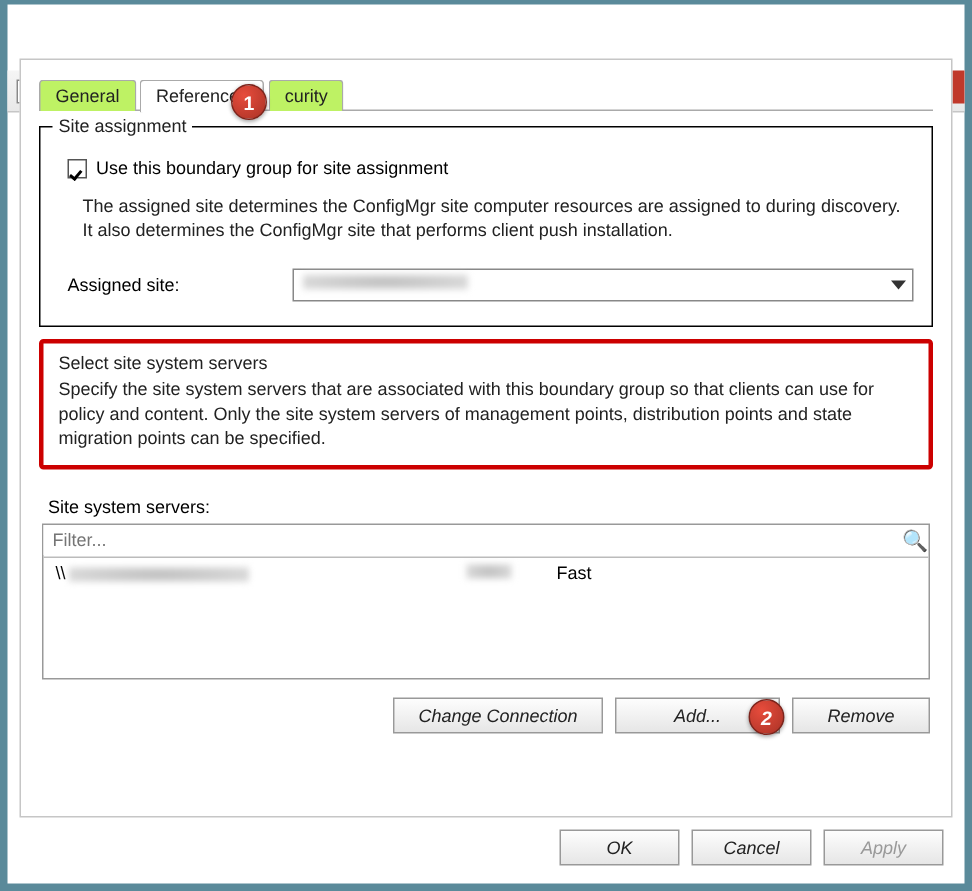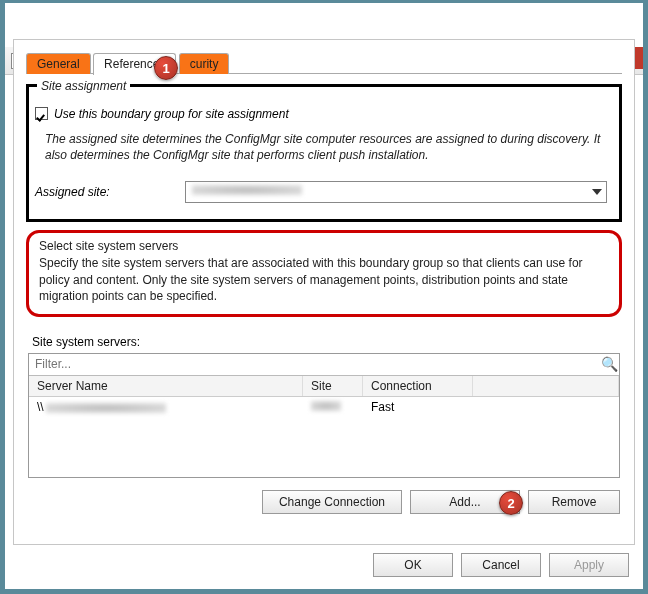--- a/index.html
+++ b/index.html
@@ -68,50 +68,49 @@
     position:absolute;
     left:12px; top:12px; right:12px;
     height:22px;
     border-bottom:1px solid #aaa;
   }
   .tab {
     display:inline-block;
     padding: 3px 10px 3px 10px;
     border:1px solid #aaa;
     border-bottom:none;
-    background:#f97316;
+    background:#bef264;
     position:relative;
     top:1px;
     color:#222;
     border-radius:3px 3px 0 0;
     margin-right:-1px;
   }
   .tab.active {
     background:#fff;
     z-index:2;
     padding-bottom:4px;
   }
   .tab.secu { }
   .panel {
     position:absolute;
     left:12px; right:12px; top:34px; bottom:8px;
   }
   .groupbox {
     position:relative;
-    border:3px solid #000000;
+    border:1px solid #000000;
     margin: 10px 0 8px 0;
-    padding: 20px 12px 12px 0;
-    font-style: italic;
+    padding: 20px 12px 12px 12px;
   }
   .groupbox .legend {
     position:absolute; left:8px; top:-8px;
     background:#fff; padding:0 4px;
     color:#222;
   }
-  .chk-row { display:flex; align-items:flex-start; gap:6px; margin-left:6px;}
+  .chk-row { display:flex; align-items:center; gap:6px; margin-left:6px;}
   .chk { width:13px; height:13px; border:1px solid #555; background:#fff; position:relative;}
   .chk::after { content:""; position:absolute; left:2px; top:5px; width:3px; height:6px; border:solid #000; border-width:0 2px 2px 0; transform:rotate(40deg);}
   .desc { margin:10px 0 6px 16px; color:#222; line-height:1.35;}
   .assigned-row { display:flex; align-items:center; margin:18px 0 4px 6px; gap:20px;}
   .assigned-row label { width:130px;}
   .combo {
     flex:1; height:22px; border:1px solid #888;
     background:#fff; position:relative;
   }
   .combo .val {
@@ -119,21 +118,21 @@
     display:inline-block; width:110px; height:10px;
     background: radial-gradient(#bdbdbd,#e2e2e2);
     filter: blur(2px);
   }
   .combo .arrow {
     position:absolute; right:4px; top:7px;
     width:0;height:0;border-left:5px solid transparent;border-right:5px solid transparent;border-top:6px solid #333;
   }
   .highlight-box {
     border:3px solid #cc0000;
-    border-radius:13px;
+    border-radius:3px;
     padding:6px 10px 10px 10px;
     margin-top:6px;
   }
   .highlight-box .hlegend { color:#222; }
   .highlight-box .htext { margin-top:2px; color:#222; line-height:1.35;}
   .note { margin:14px 6px 8px 6px; line-height:1.35;}
   .servers-label { margin:18px 6px 4px 6px;}
   .listbox {
     margin:0 2px; border:1px solid #999; background:#fff;
   }
@@ -167,20 +166,21 @@
   .btnrow {
     display:flex; justify-content:flex-end; gap:8px;
     margin:12px 2px 0 2px;
   }
   .btn {
     min-width:92px; height:24px; line-height:22px;
     text-align:center; border:1px solid #999;
     background:linear-gradient(#fdfdfd,#e6e6e6);
     color:#222; padding:0 10px;
     position:relative;
+    font-style:italic;
   }
   .btn.wide{min-width:140px;}
   .btn.disabled { color:#999;}
   .callout {
     position:absolute;
     width:24px;height:24px;border-radius:50%;
     background:radial-gradient(circle at 35% 30%,#e74c3c,#a93226);
     color:#fff; font-weight:bold; text-align:center; line-height:24px;
     box-shadow:0 1px 3px rgba(0,0,0,.4);
     border:1px solid #7b241c;
@@ -239,26 +239,20 @@
       </div>
 
 
       <div class="servers-label">Site system servers:</div>
 
       <div class="listbox">
         <div class="filter-row">
           <input placeholder="Filter..." style="">
           <span class="mag">🔍</span>
         </div>
-        <div class="headers">
-          <div class="col c1">Server Name</div>
-          <div class="col c2">Site</div>
-          <div class="col c3">Connection</div>
-          <div class="col c4"></div>
-        </div>
         <div class="listbody">
           <div class="row">
             <div class="cell c1"><span>\\</span><span class="blurserv"></span></div>
             <div class="cell c2"><span class="blursite"></span></div>
             <div class="cell c3">Fast</div>
           </div>
         </div>
       </div>
 
       <div class="btnrow">

